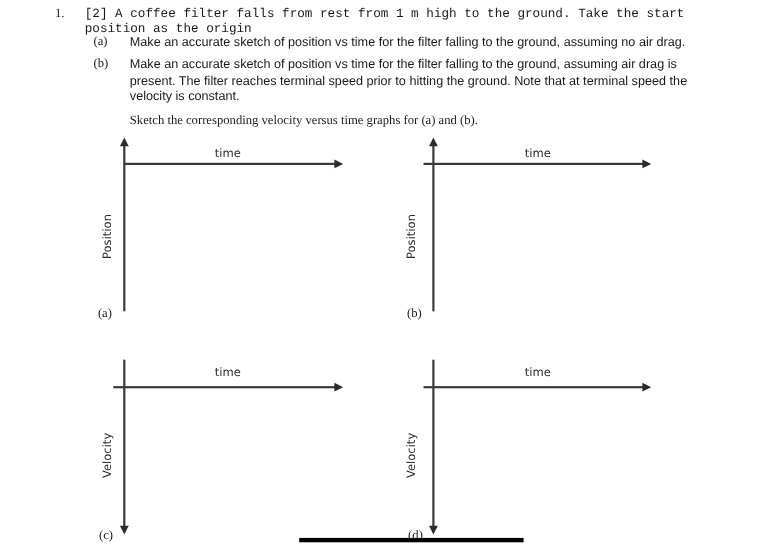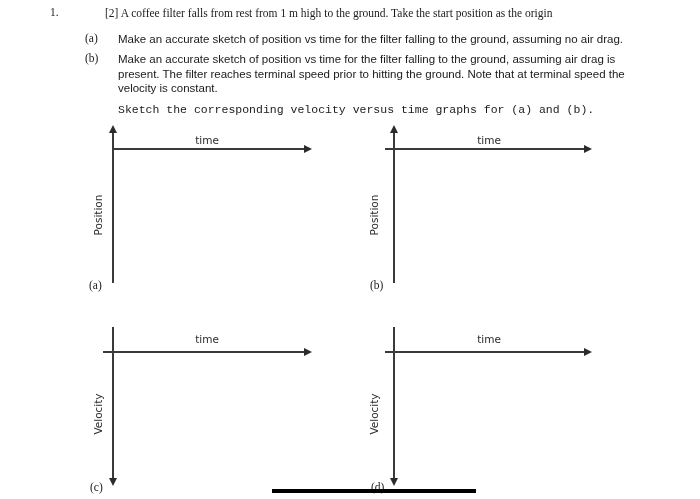--- a/index.html
+++ b/index.html
@@ -25,22 +25,21 @@
     font-size: 11.5px;
     font-family: "Liberation Serif", serif;
   }
   .q-stem {
     position: absolute;
     left: 77px;
     top: 6px;
     width: 580px;
     font-size: 11.5px;
     line-height: 14px;
-    font-family: Liberation Serif, serif;
-    margin-left: 28px;
+    font-family: Liberation Mono, monospace;
   }
   .sub-label {
     position: absolute;
     font-size: 11.5px;
     font-family: "Liberation Serif", serif;
   }
   .sub-text {
     position: absolute;
     left: 118px;
     width: 540px;
@@ -48,21 +47,21 @@
     line-height: 14.5px;
     font-family: Liberation Sans, sans-serif;
   }
   .closing-text {
     position: absolute;
     left: 118px;
     top: 103px;
     width: 540px;
     font-size: 11.5px;
     line-height: 14.5px;
-    font-family: Liberation Mono, monospace;
+    font-family: Liberation Serif, serif;
   }
 
   
   .graph {
     position: absolute;
   }
   .axis-v {
     position: absolute;
     width: 2px;
     background: #3a3a3a;

